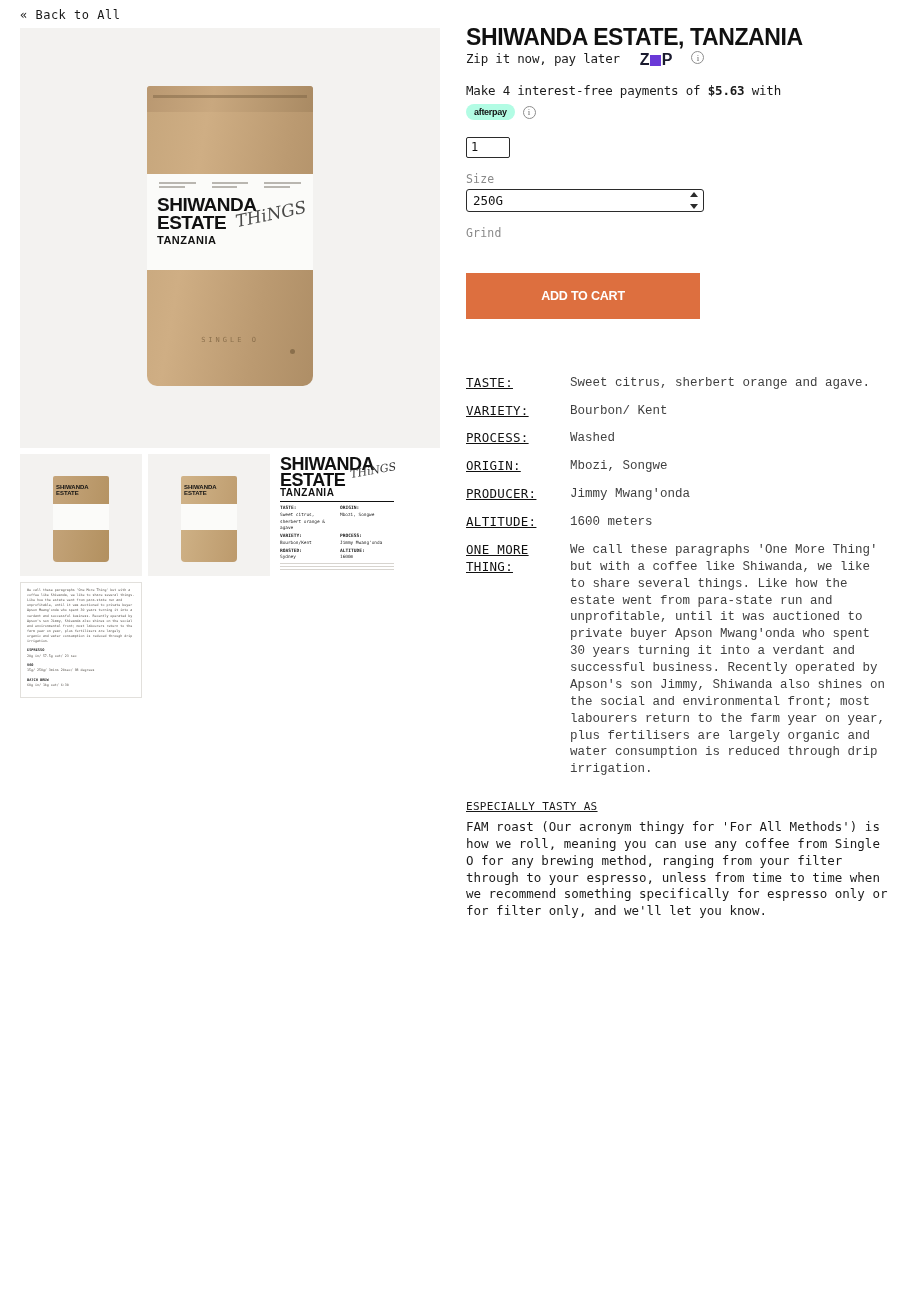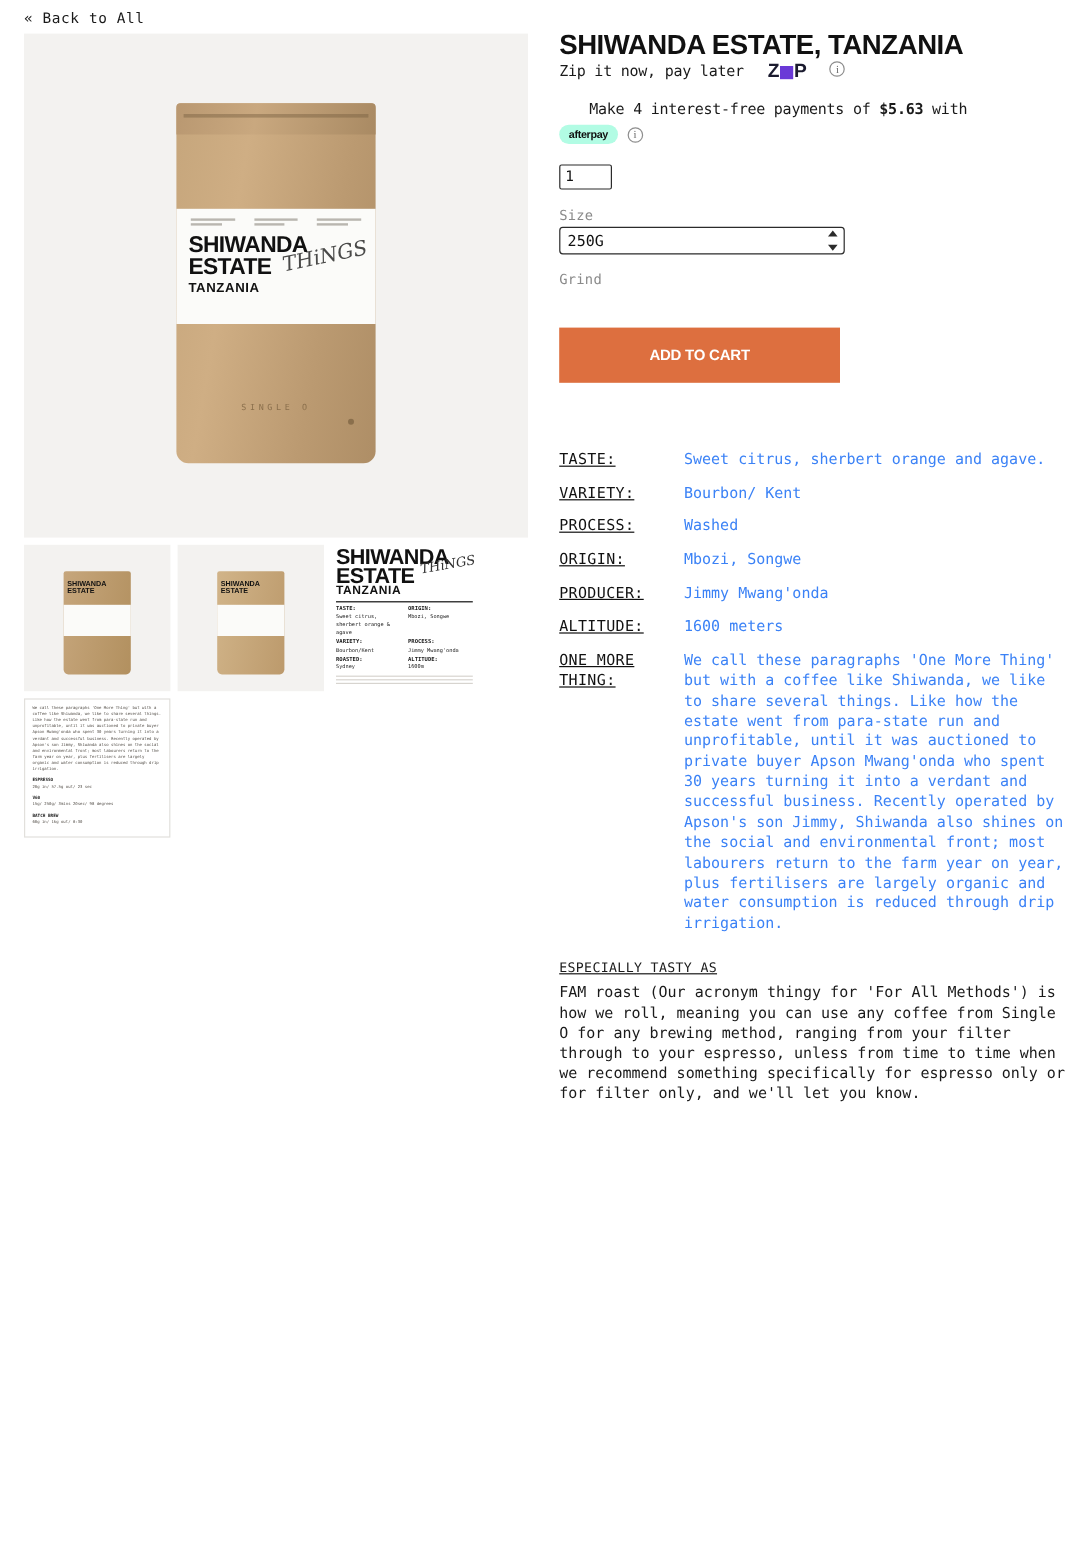--- a/index.html
+++ b/index.html
@@ -205,21 +205,21 @@
   .zip-logo .sq {
     display: inline-block; width: 11px; height: 11px;
     background: #6a39d7; margin: 0 1px;
   }
   .info-i {
     display: inline-flex; align-items: center; justify-content: center;
     width: 13px; height: 13px; border-radius: 50%;
     border: 1px solid #8d8d8d; color: #6b6b6b;
     font-size: 9px; font-family: "Liberation Serif", serif;
   }
-  .afterpay-row { font-size: 12.5px; margin-bottom: 6px; letter-spacing: -0.2px; margin-left: 25px;}
+  .afterpay-row { font-size: 12.5px; margin-bottom: 6px; letter-spacing: -0.2px;}
   .afterpay-row b { font-family: "DejaVu Sans Mono", monospace; }
   .afterpay-line { display: flex; align-items: center; gap: 8px; margin-bottom: 16px; }
   .afterpay-badge {
     background: #b2fce4;
     color: #111;
     border-radius: 9px;
     font-family: "Liberation Sans", sans-serif;
     font-weight: bold;
     font-size: 9px;
     padding: 3px 8px 3px 8px;
@@ -292,21 +292,21 @@
     font-size: 12.5px;
     line-height: 1.35;
   }
   .spec-key {
     width: 104px;
     flex: 0 0 104px;
     text-decoration: underline;
     letter-spacing: 0.3px;
     color: #111;
   }
-  .spec-val { flex: 1; color: #3b82f6; }
+  .spec-val { flex: 1; color: #404040; font-family: Liberation Mono, monospace; }
   .section {
     margin-top: 22px;
     font-size: 12.5px;
     line-height: 1.35;
   }
   .section h3 {
     font-size: 11px;
     font-weight: normal;
     text-decoration: underline;
     margin: 0 0 4px 0;

